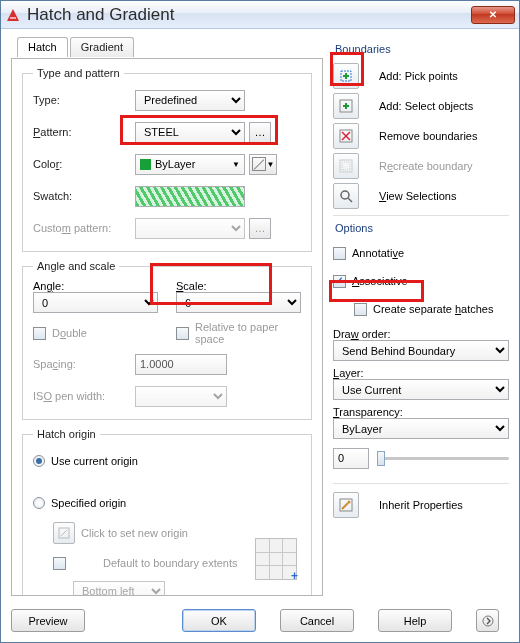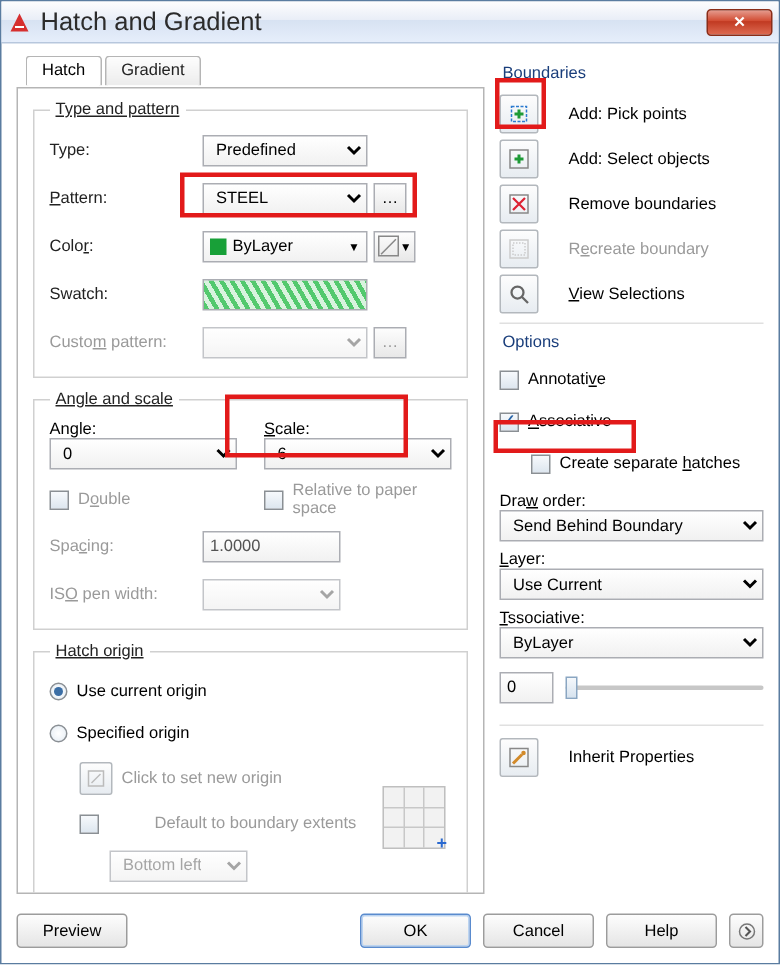--- a/index.html
+++ b/index.html
@@ -12,21 +12,21 @@
   .titlebar .close { width: 44px; height: 18px; background: linear-gradient(#e59a8d,#d1492f 45%,#c13a22 46%,#dd6a51); border-radius: 3px; border: 1px solid #8a2d18; color: #fff; display: flex; align-items: center; justify-content: center; font-size: 10px; font-weight:bold; cursor:pointer;}
   .body { position: absolute; top: 28px; left: 0; right: 0; bottom: 0; padding: 8px 10px 10px 10px; }
   .columns { display: flex; gap: 10px; height: calc(100% - 36px); }
   .left { width: 312px; position: relative; }
   .right { flex: 1; padding-top: 4px; }
   .tabs { position: relative; height: 22px; margin-left: 6px; z-index: 2; }
   .tab { display: inline-block; border: 1px solid #b5b5b5; border-bottom: none; padding: 3px 10px 4px; background: #fff; border-radius: 3px 3px 0 0; margin-right: -1px; cursor:pointer; }
   .tab.inactive { background: linear-gradient(#fdfdfd,#ececec); color: #222; }
   .tabpanel { position: absolute; top: 21px; left: 0; right: 0; bottom: 0; border: 1px solid #b5b5b5; background: #fff; padding: 8px 10px; overflow: hidden; }
   fieldset { border: 1px solid #d0d0d0; margin: 0 0 8px 0; padding: 8px 10px 10px 10px; }
-  legend { padding: 0 4px; color: #222; text-decoration: underline; }
+  legend { padding: 0 4px; color: #222; }
   .row { display: flex; align-items: center; min-height: 26px; }
   .lbl { width: 102px; color: #222; }
   .lbl.disabled, .disabled { color: #9a9a9a; }
   .combo, select, input[type=text] { height: 21px; border: 1px solid #abadb3; background: linear-gradient(#fff,#f1f1f1); padding: 0 4px; }
   select { padding-right: 14px; }
   .w110 { width: 110px; }
   .w92 { width: 92px; }
   .swatchbox { width: 110px; height: 21px; border: 1px solid #abadb3; background: repeating-linear-gradient(60deg,#53c96e 0 3px,#d8f3de 3px 6px); }
   .icon-btn { width: 22px; height: 21px; border: 1px solid #abadb3; background: linear-gradient(#fdfdfd,#e8e8e8); display: inline-flex; align-items:center; justify-content:center; cursor:pointer; margin-left:4px;}
   .color-sq { width: 11px; height: 11px; background: #18a038; display:inline-block; margin-right:4px;}
@@ -35,21 +35,21 @@
   .redbox { position:absolute; border:3px solid #e21a1a; pointer-events:none; }
   .chk { width:13px; height:13px; border:1px solid #8a8f94; background:linear-gradient(#f6f9fc,#dde6ef); display:inline-flex; align-items:center; justify-content:center; margin-right:6px; flex:none;}
   .chk.checked::after { content:"✓"; font-size:10px; color:#2a65a8; font-weight:bold; line-height:10px;}
   .radio { width:12px; height:12px; border:1px solid #8a8f94; border-radius:50%; background:radial-gradient(#fff,#e4ecf4); display:inline-block; margin-right:6px; position:relative; flex:none;}
   .radio.checked::after { content:""; position:absolute; width:6px; height:6px; background:#3b6ea5; border-radius:50%; top:2px; left:2px;}
   .group-title { color:#1a3e7b; margin: 2px 0 6px 2px; }
   .right-row { display:flex; align-items:center; min-height:30px; gap:20px;}
   .ribtn { width:26px; height:26px; border:1px solid #b3b8bd; background:linear-gradient(#fdfdfd,#e7ecf1); display:flex; align-items:center; justify-content:center; cursor:pointer; border-radius:2px;}
   .ribtn svg { display:block; }
   .sep { border-top:1px solid #e0e0e0; margin:4px 0 6px 0;}
-  .footer { position:absolute; left:10px; right:10px; bottom:10px; display:flex; align-items:center; gap:8px;justify-content:center; }
+  .footer { position:absolute; left:10px; right:20px; bottom:10px; display:flex; align-items:center; gap:24px;justify-content:center; }
   .btn { height:23px; min-width:74px; border:1px solid #9c9c9c; background:linear-gradient(#fdfdfd,#e5e5e5); border-radius:3px; cursor:pointer; padding:0 12px;}
   .btn.default { border:1px solid #5a8bce; box-shadow: inset 0 0 0 1px #bcd4f0;}
   .roundbtn { width:23px; height:23px; border:1px solid #9c9c9c; border-radius:3px; background:linear-gradient(#fdfdfd,#e5e5e5); display:flex; align-items:center; justify-content:center; cursor:pointer;}
   .slider { flex:1; height:20px; display:flex; align-items:center; }
   .slider .track { flex:1; height:3px; background:#c7c7c7; position:relative; border-radius:2px;}
   .slider .thumb { position:absolute; left:0; top:-6px; width:8px; height:15px; background:linear-gradient(#f5f8fb,#d7e3ef); border:1px solid #8aa6c2;}
   .preview-img { width:42px; height:42px; border:1px solid #bfbfbf; background:
      linear-gradient(#c8c8c8,#c8c8c8) 0 33%/100% 1px no-repeat,
      linear-gradient(#c8c8c8,#c8c8c8) 0 66%/100% 1px no-repeat,
      linear-gradient(#c8c8c8,#c8c8c8) 33% 0/1px 100% no-repeat,
@@ -152,21 +152,21 @@
               <select class="w92" disabled=""><option></option></select>
             </div>
           </fieldset>
 
           <fieldset>
             <legend>Hatch origin</legend>
             <div class="row">
                 <span class="radio checked"></span>
                 <span>Use current origin</span>
               </div>
-            <div class="row" style="margin-top:2px;">
+            <div class="row" style="margin-top:16px;">
                 <span class="radio"></span>
                 <span>Specified origin</span>
               </div>
             <div style="display:flex; gap:8px; margin-top:4px;">
               <div style="flex:1; padding-left:20px;">
                 <div class="row">
                   <div class="ribtn disabled" style="width:22px;height:22px;">
                     <svg width="14" height="14">
                         <rect x="2" y="2" width="10" height="10" fill="none" stroke="#bbb"></rect>
                         <path d="M4 10 L10 4" stroke="#bbb"></path>
@@ -257,21 +257,21 @@
             <span class="chk"></span>
             <span><span>Create separate </span><span class="underline-accel">h</span><span>atches</span></span>
           </div>
 
         <div style="margin-top:6px;"><span>Dra</span><span class="underline-accel">w</span><span> order:</span></div>
         <select style="width:100%;"><option>Send Behind Boundary</option></select>
 
         <div style="margin-top:6px;"><span></span><span class="underline-accel">L</span><span>ayer:</span></div>
         <select style="width:100%;"><option>Use Current</option></select>
 
-        <div style="margin-top:6px;"><span></span><span class="underline-accel">T</span><span>ssociative:</span></div>
+        <div style="margin-top:6px;"><span></span><span class="underline-accel">T</span><span>ransparency:</span></div>
         <select style="width:100%;"><option>ByLayer</option></select>
         <div class="row" style="margin-top:6px; gap:8px;">
           <input type="text" style="width: 36px;" value="0">
           <div class="slider">
               <div class="track">
                 <div class="thumb"></div>
               </div>
             </div>
         </div>
 

